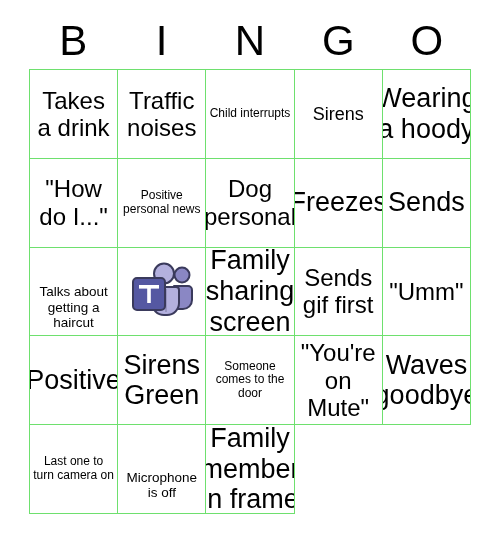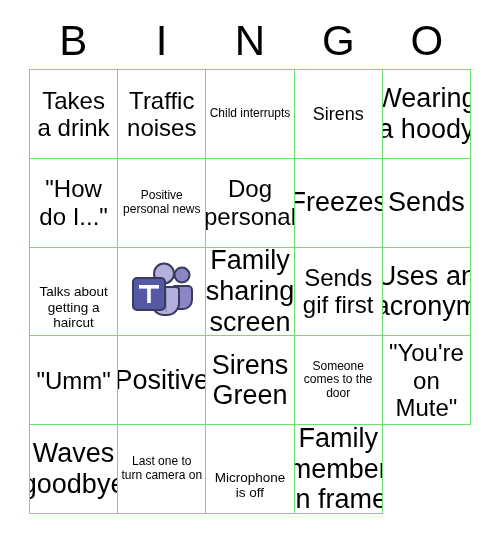--- a/index.html
+++ b/index.html
@@ -154,23 +154,20 @@
           <rect x="9" y="23" width="20" height="3.6" fill="#ffffff"></rect>
           <rect x="17.2" y="23" width="3.6" height="18" fill="#ffffff"></rect>
         </svg>
       </div>
       <div class="cell sz-md">
         <span class="cell-text">Family sharing screen</span>
       </div>
       <div class="cell sz-lg">
         <span class="cell-text">Sends gif first</span>
       </div>
-      <div class="cell sz-md">
-        <span class="cell-text">Uses an acronym</span>
-      </div>
       <div class="cell sz-lg">
         <span class="cell-text">"Umm"</span>
       </div>
       <div class="cell sz-md">
         <span class="cell-text">Positive</span>
       </div>
       <div class="cell sz-md">
         <span class="cell-text">Sirens Green</span>
       </div>
       <div class="cell sz-sm">

